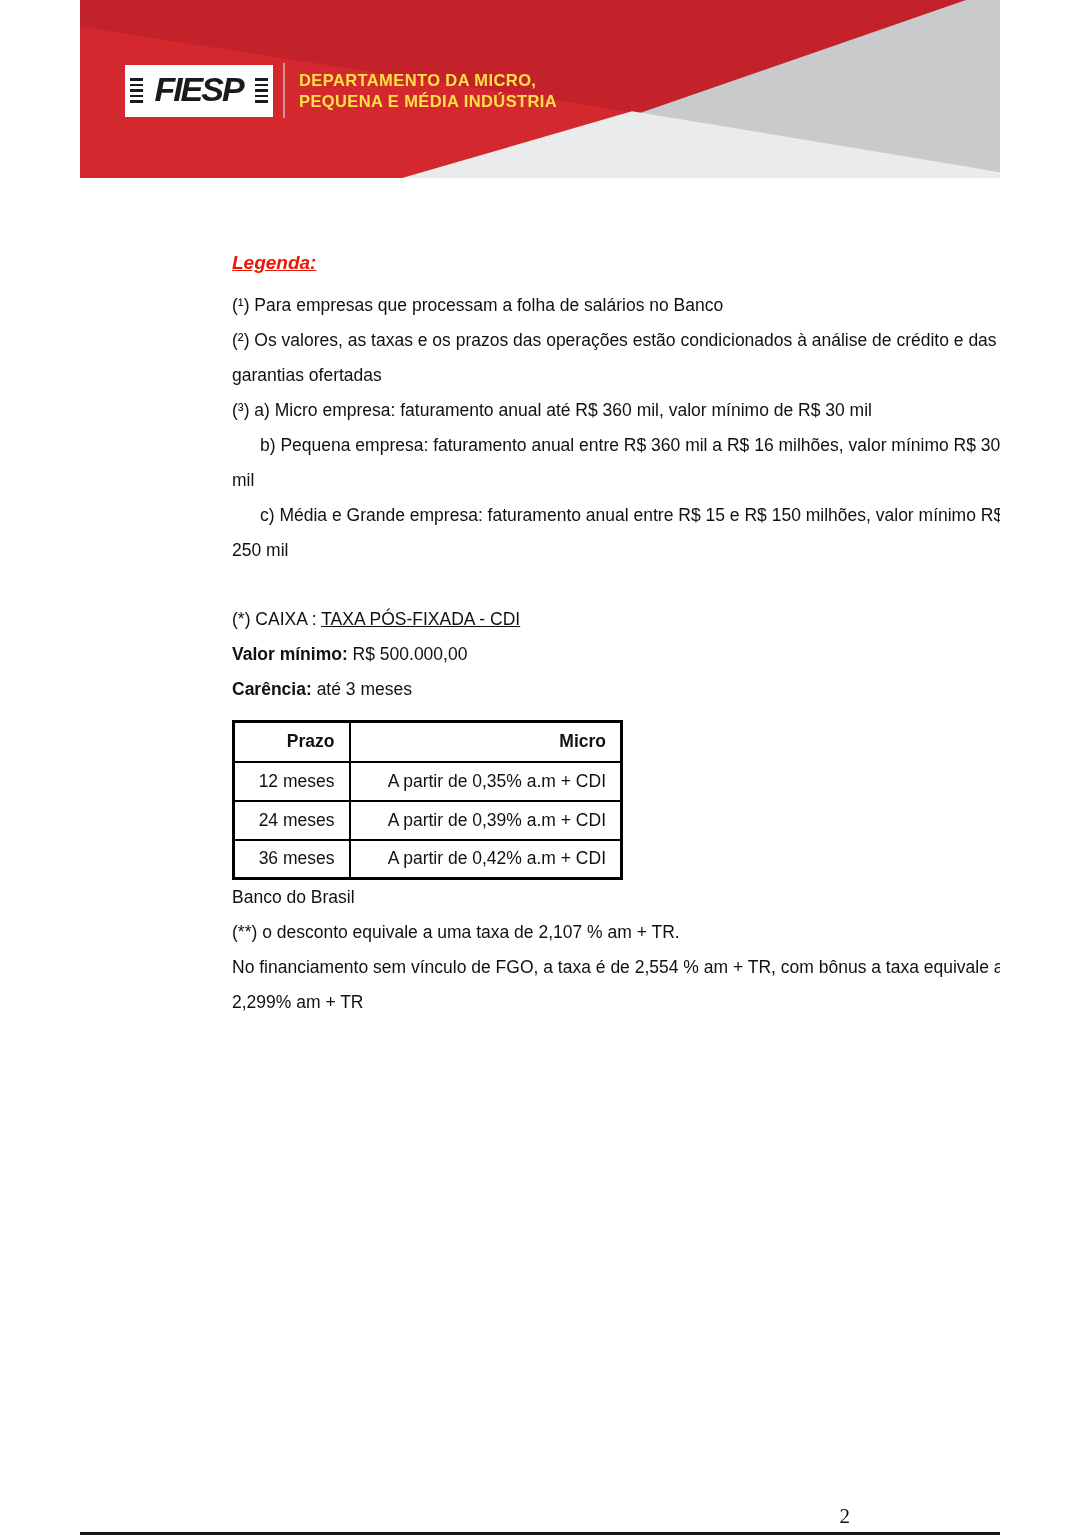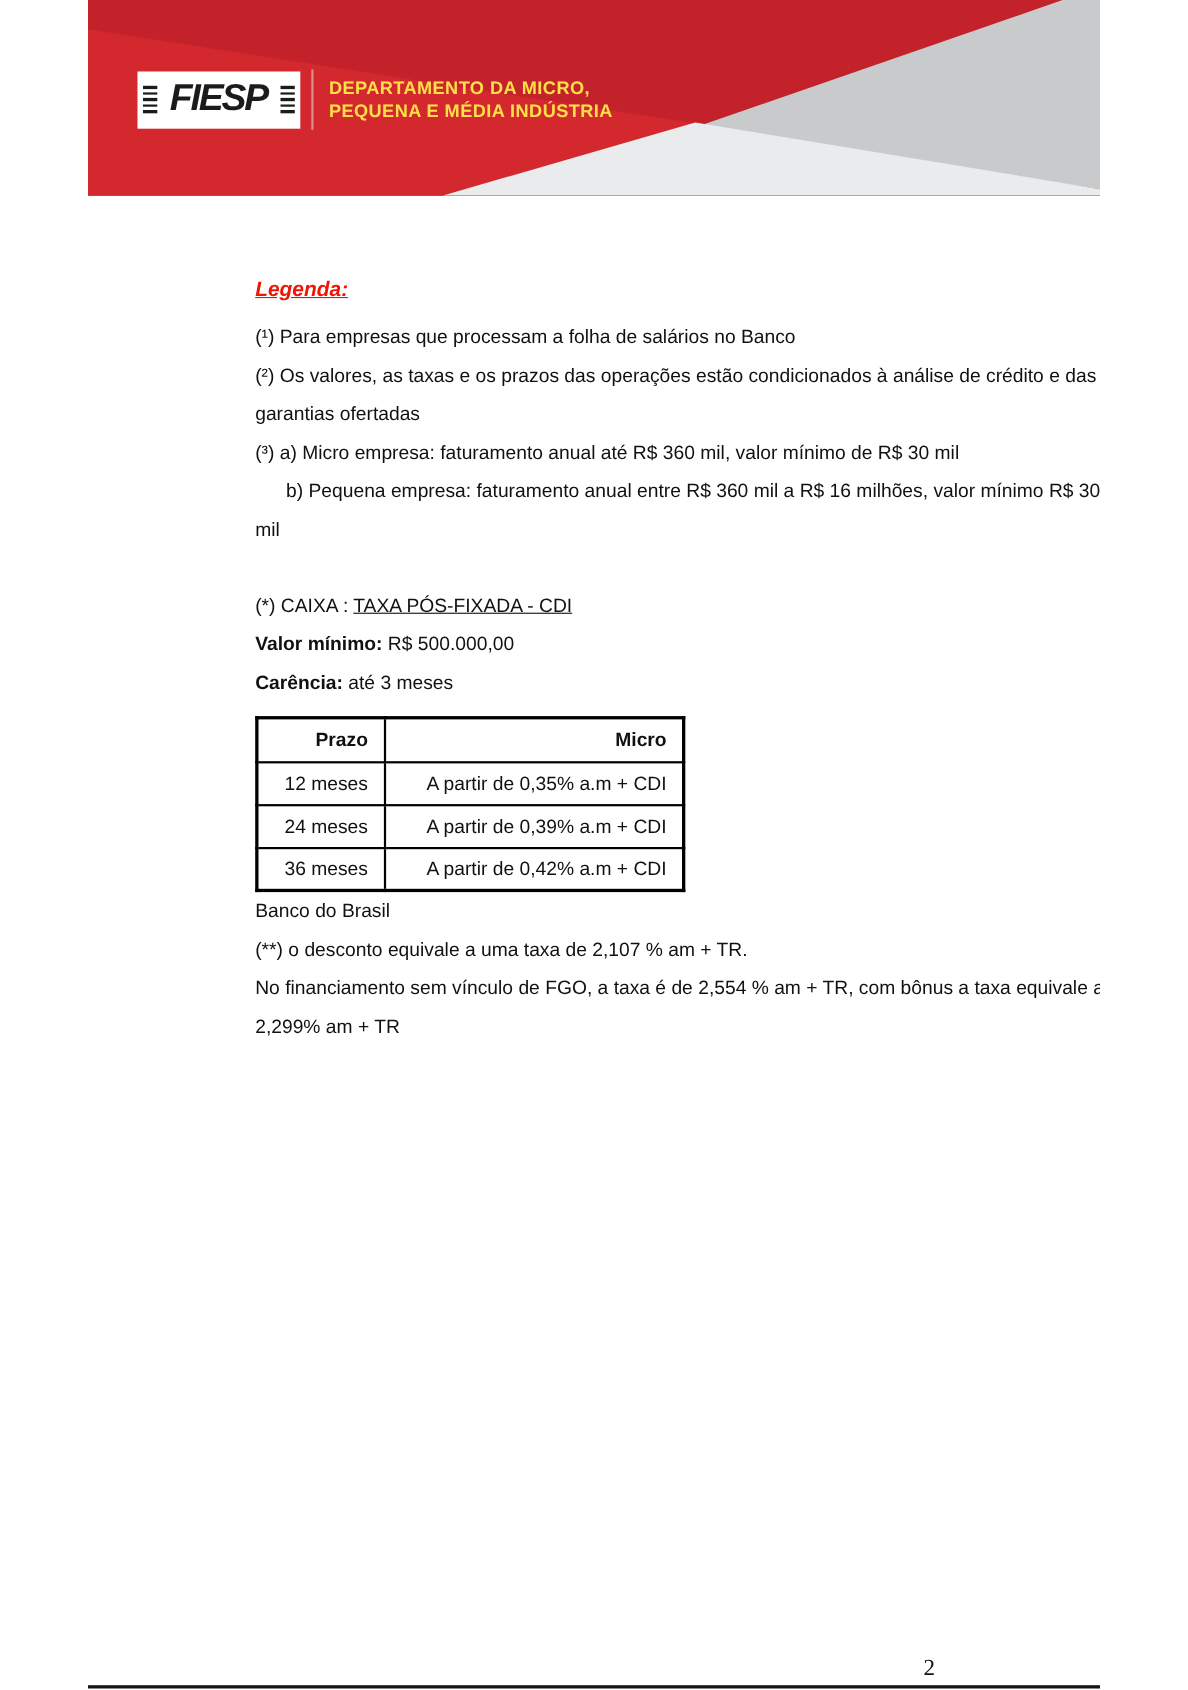--- a/index.html
+++ b/index.html
@@ -186,20 +186,21 @@
   </div>
 
   <div class="content">
 
     <span class="legend-title">Legenda:</span>
 
     <p>(¹) Para empresas que processam a folha de salários no Banco</p>
     <p>(²) Os valores, as taxas e os prazos das operações estão condicionados à análise de crédito e das garantias ofertadas</p>
     <p>(³) a) Micro empresa: faturamento anual até R$ 360 mil, valor mínimo de R$ 30 mil</p>
     <p class="indent">b) Pequena empresa: faturamento anual entre R$ 360 mil a R$ 16 milhões, valor mínimo R$ 30 mil</p>
+    <p class="indent">c) Média e Grande empresa: faturamento anual entre R$ 15 e R$ 150 milhões, valor mínimo R$ 250 mil</p>
 
     <div class="caixa-block">
       <p><span>(*) CAIXA :</span> <span class="underlined">TAXA PÓS-FIXADA - CDI</span></p>
       <p><span class="bold">Valor mínimo:</span> <span>R$ 500.000,00</span></p>
       <p><span class="bold">Carência:</span> <span>até 3 meses</span></p>
     </div>
 
     <table class="rates">
       <thead>
         <tr>

